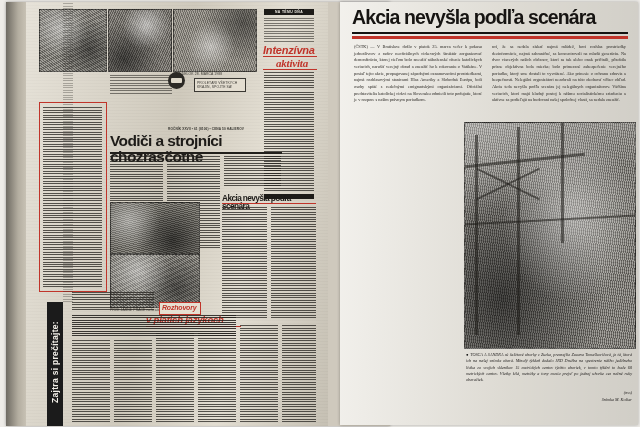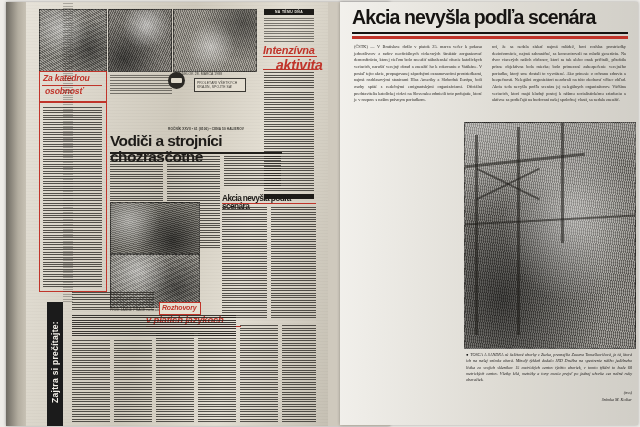--- a/index.html
+++ b/index.html
@@ -153,31 +153,26 @@
 
       <div class="photo" style="left:13px;top:7px;width:66px;height:61px;position:absolute;"></div>
       <div class="photo p2" style="left:82px;top:7px;width:62px;height:61px;position:absolute;"></div>
       <div class="photo p3" style="left:147px;top:7px;width:82px;height:61px;position:absolute;"></div>
 
       <div class="darkbar" style="position:absolute;left:238px;top:7px;width:50px;height:6px;">NA TÉMU DŇA</div>
       <div class="tx light" style="position:absolute;left:238px;top:16px;width:50px;height:24px;"></div>
 
       <div class="red-head" style="position:absolute;left:237px;top:43px;width:54px;font-size:11px;">Intenzívna</div>
       <div class="rule" style="position:absolute;left:237px;top:54px;width:54px;height:1.3px;"></div>
-      <div class="red-head" style="position:absolute;left:250px;top:56px;width:42px;font-size:14px;">aktivita</div>
+      <div class="red-head" style="position:absolute;left:250px;top:56px;width:42px;font-size:11px;font-family:Liberation Serif, serif;">aktivita</div>
       <div class="rule" style="position:absolute;left:237px;top:67px;width:54px;height:1.3px;"></div>
       <div class="tx" style="position:absolute;left:238px;top:70px;width:50px;height:16px;"></div>
       <div class="tx" style="position:absolute;left:238px;top:89px;width:50px;height:100px;"></div>
       <div class="darkbar" style="position:absolute;left:238px;top:192px;width:50px;height:5px;"></div>
 
-      <div class="red-box" style="position:absolute;left:13px;top:69px;width:66px;height:29px;">
-        <div class="red-head" style="position:absolute;left:3px;top:2px;font-size:8.6px;">Za katedrou</div>
-        <div class="rule" style="position:absolute;left:2px;top:13px;width:60px;height:1.2px;"></div>
-        <div class="red-head" style="position:absolute;left:5px;top:15px;font-size:8.6px;">osobnosť</div>
-      </div>
       <div class="red-box" style="position:absolute;left:13px;top:100px;width:66px;height:188px;">
         <div class="tx" style="position:absolute;left:3px;top:3px;width:59px;height:181px;"></div>
       </div>
 
       <div style="position:absolute;left:84px;top:72px;width:62px;height:20px;" class="tx light"></div>
       <div style="position:absolute;left:148px;top:70px;width:66px;" class="tiny">PONDELOK 28. MARCA 1988</div>
       <div style="position:absolute;left:168px;top:76px;width:50px;height:12px;border:.8px solid #3a3833;background:#e3ddd0;">
         <div class="tiny" style="position:absolute;left:2px;top:1.5px;width:46px;line-height:1.25;">PROLETÁRI VŠETKÝCH KRAJÍN, SPOJTE SA!</div>
       </div>
       <div style="position:absolute;left:142px;top:70px;width:17px;height:17px;border-radius:50%;background:#2b2925;">

